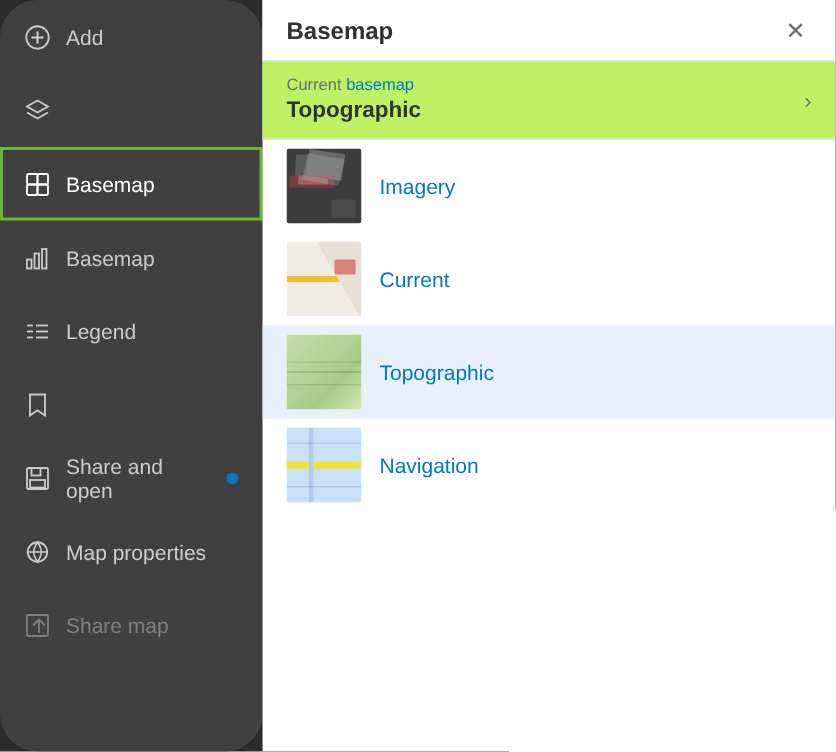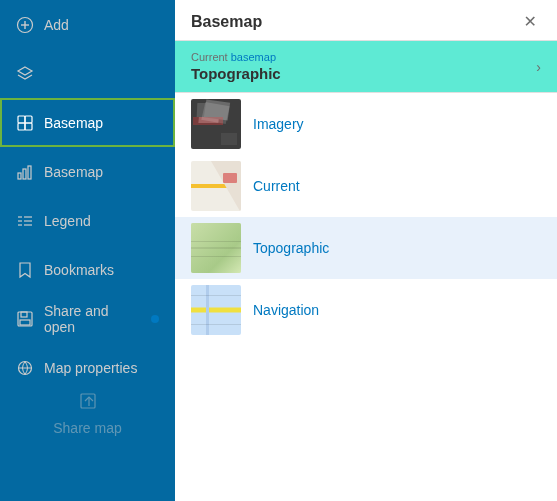--- a/index.html
+++ b/index.html
@@ -10,25 +10,26 @@
       font-family: 'Segoe UI', Arial, sans-serif;
       font-size: 14px;
       overflow: hidden;
       background: #2b2b2b;
     }
 
     
     .sidebar {
       width: 175px;
       min-width: 175px;
-      background: #0369a1;
+      background: #404040;
       color: #ccc;
       display: flex;
       flex-direction: column;
       height: 501px;
+      border-radius: 25px;
     }
 
     .sidebar-item {
       display: flex;
       align-items: center;
       gap: 10px;
       padding: 0 16px;
       height: 49px;
       cursor: pointer;
       position: relative;
@@ -98,21 +99,21 @@
     }
 
     
     .current-basemap {
       padding: 10px 16px 10px 16px;
       border-bottom: 1px solid #e0e0e0;
       display: flex;
       align-items: center;
       justify-content: space-between;
       cursor: pointer;
-      background: #5eead4;
+      background: #bef264;
     }
     .current-basemap-inner {}
     .current-basemap-label {
       font-size: 11px;
       color: #6e6e6e;
       margin-bottom: 2px;
     }
     .current-basemap-label span {
       color: #0079c1;
     }
@@ -260,21 +261,20 @@
     </span>
     <span class="label">Legend</span>
   </div>
 
   <div class="sidebar-item">
     <span class="icon">
       <svg width="18" height="18" viewBox="0 0 18 18" fill="none">
         <path d="M4 2h10v14l-5-3.5L4 16V2z" stroke="#ccc" stroke-width="1.2" fill="none"></path>
       </svg>
     </span>
-    <span class="label">Bookmarks</span>
   </div>
 
   <div class="sidebar-item">
     <span class="icon">
       <svg width="18" height="18" viewBox="0 0 18 18" fill="none">
         <rect x="2" y="2" width="14" height="14" rx="1" stroke="#ccc" stroke-width="1.2"></rect>
         <rect x="5" y="2" width="6" height="5" stroke="#ccc" stroke-width="1.2" fill="none"></rect>
         <rect x="4" y="10" width="10" height="5" stroke="#ccc" stroke-width="1.2" fill="none"></rect>
       </svg>
     </span>
@@ -286,21 +286,21 @@
     <span class="icon">
       <svg width="18" height="18" viewBox="0 0 18 18" fill="none">
         <circle cx="9" cy="9" r="6.5" stroke="#ccc" stroke-width="1.2"></circle>
         <path d="M9 2.5 Q11.5 6 11.5 9 Q11.5 12 9 15.5 Q6.5 12 6.5 9 Q6.5 6 9 2.5Z" stroke="#ccc" stroke-width="1" fill="none"></path>
         <line x1="2.5" y1="9" x2="15.5" y2="9" stroke="#ccc" stroke-width="1"></line>
       </svg>
     </span>
     <span class="label">Map properties</span>
   </div>
 
-  <div class="sidebar-item" style="opacity:0.45;flex-direction:column;">
+  <div class="sidebar-item" style="opacity:0.45;">
     <span class="icon">
       <svg width="18" height="18" viewBox="0 0 18 18" fill="none">
         <rect x="2" y="2" width="14" height="14" rx="1" stroke="#ccc" stroke-width="1.2"></rect>
         <polyline points="6,9 10,5 14,9" stroke="#ccc" stroke-width="1.2" fill="none"></polyline>
         <line x1="10" y1="5" x2="10" y2="14" stroke="#ccc" stroke-width="1.2"></line>
       </svg>
     </span>
     <span class="label">Share map</span>
   </div>
 

